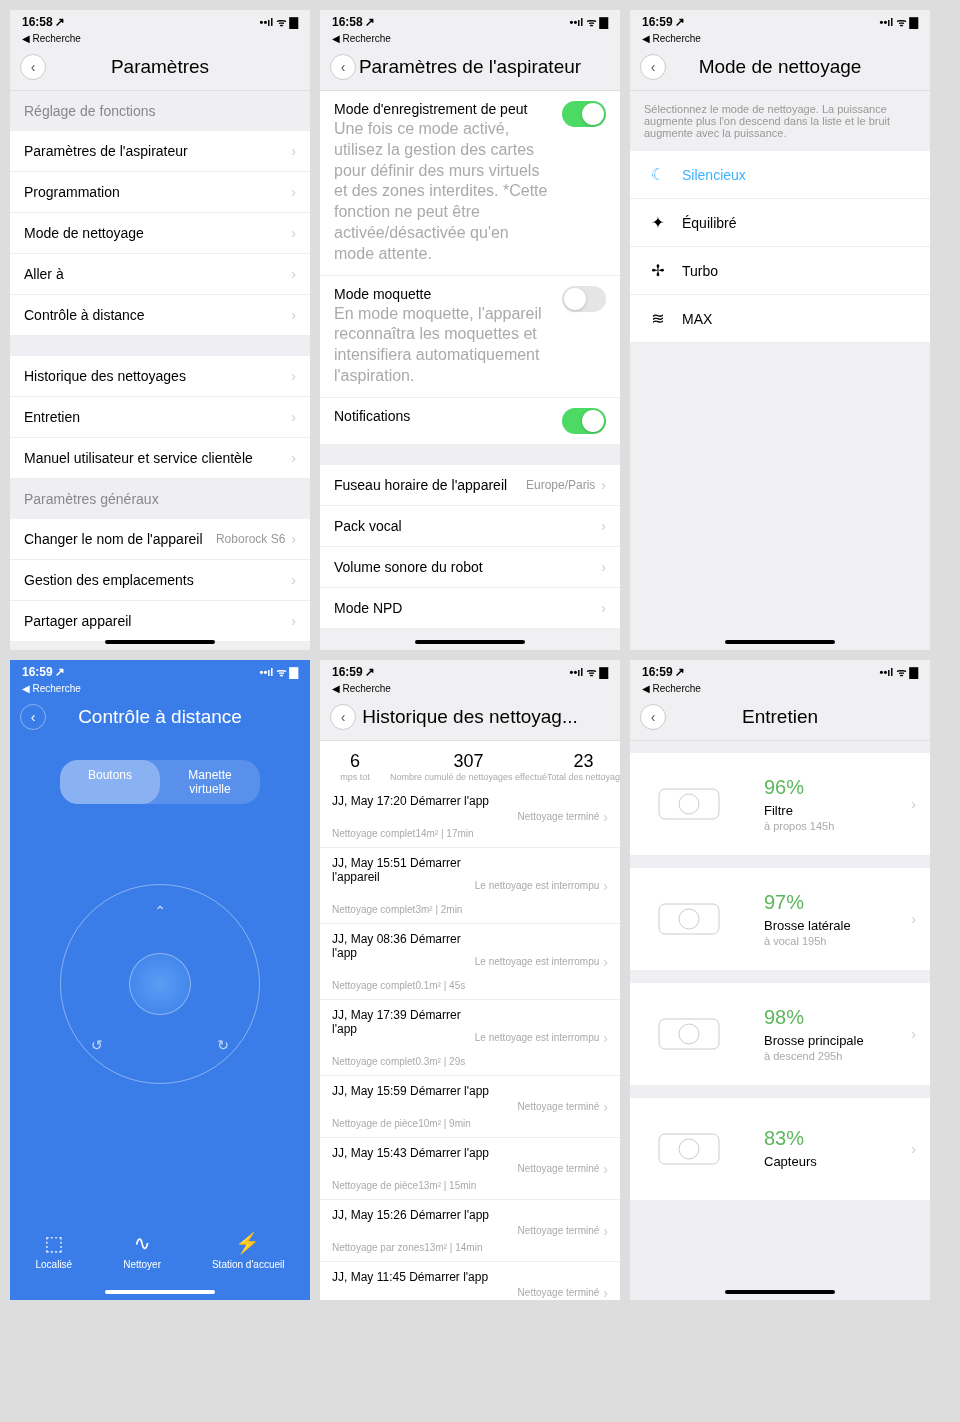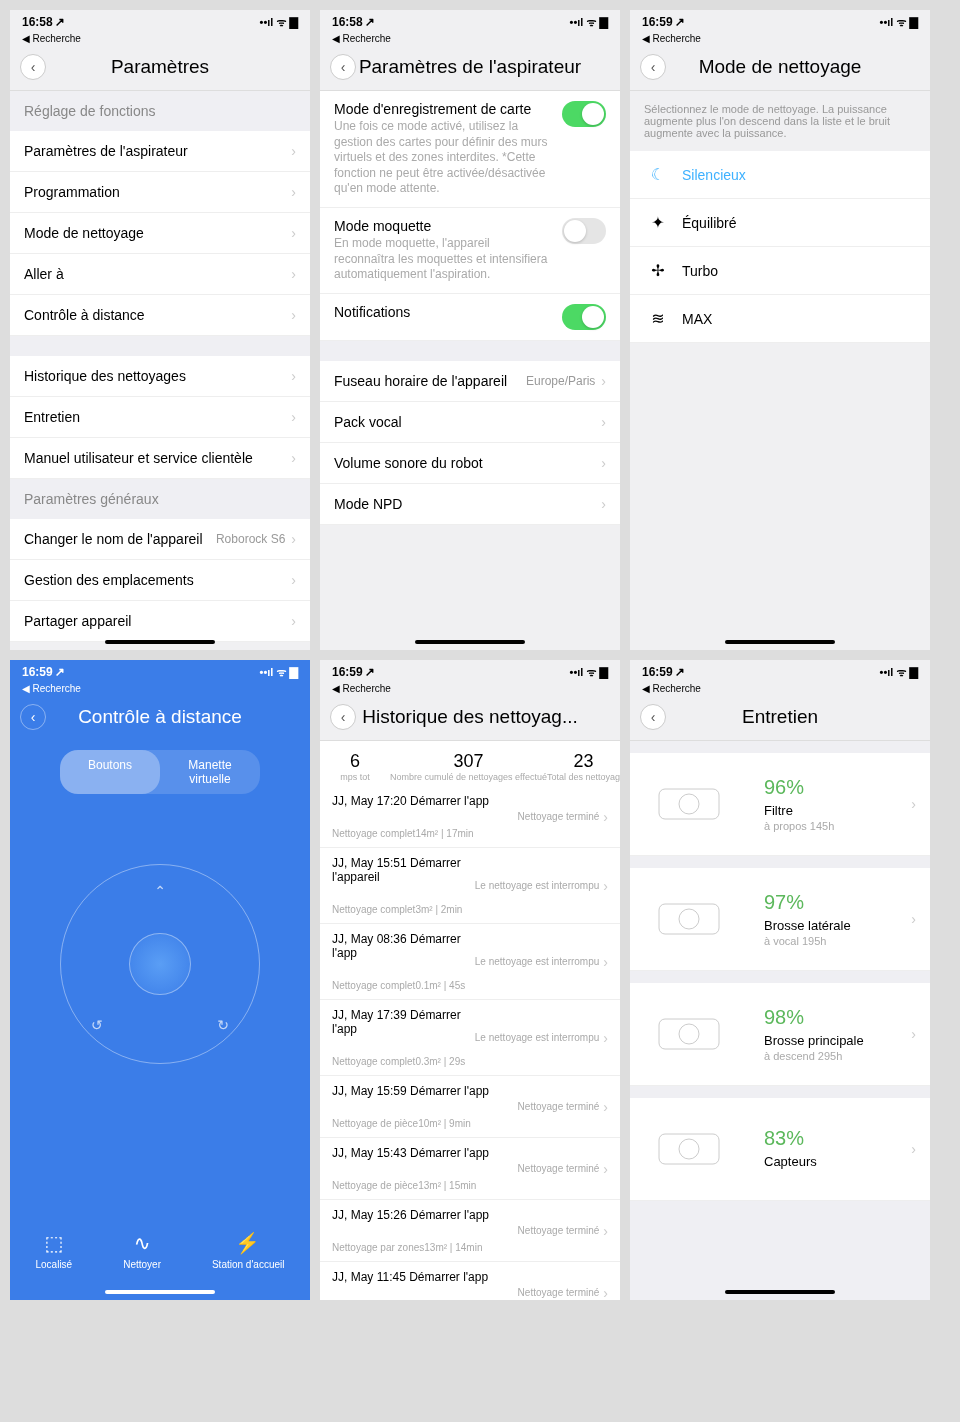--- a/index.html
+++ b/index.html
@@ -19,32 +19,32 @@
 .section-header{padding:12px 14px;font-size:14px;color:#888;background:#efeff3}
 .row{display:flex;align-items:center;padding:12px 14px;background:#fff;border-bottom:1px solid #eee;font-size:14px}
 .row .label{flex:1}
 .row .value{color:#999;font-size:12px;margin-right:6px}
 .chev{color:#ccc;font-size:14px}
 .gap{height:20px;background:#efeff3}
 .toggle-row{background:#fff;padding:10px 14px;border-bottom:1px solid #eee}
 .toggle-row .top{display:flex;align-items:flex-start}
 .toggle-row .txt{flex:1;padding-right:10px}
 .toggle-row .title{font-size:14px;margin-bottom:2px}
-.toggle-row .desc{font-size:12px;color:#aaa;line-height:1.3}
+.toggle-row .desc{font-size:16px;color:#aaa;line-height:1.3}
 .switch{width:44px;height:26px;border-radius:13px;position:relative;flex-shrink:0}
 .switch.on{background:#4cd964}
 .switch.off{background:#e5e5e5}
 .switch::after{content:'';position:absolute;width:22px;height:22px;background:#fff;border-radius:50%;top:2px;box-shadow:0 1px 3px rgba(0,0,0,0.2)}
 .switch.on::after{right:2px}
 .switch.off::after{left:2px}
 .desc-block{padding:12px 14px;font-size:11px;color:#999;background:#f0f0f2}
 .mode-row{display:flex;align-items:center;padding:14px 18px;background:#fff;border-bottom:1px solid #eee;font-size:14px;gap:14px}
 .mode-row.active{color:#3eb1ff}
 .mode-icon{width:20px;text-align:center;font-size:16px}
-.seg{display:flex;margin:10px auto;background:rgba(255,255,255,0.15);border-radius:18px;width:200px;font-size:12px}
+.seg{display:flex;margin:20px auto;background:rgba(255,255,255,0.15);border-radius:18px;width:200px;font-size:12px}
 .seg div{flex:1;text-align:center;padding:8px;border-radius:18px}
 .seg .active{background:rgba(255,255,255,0.3)}
 .remote-circle{width:200px;height:200px;border:1px solid rgba(255,255,255,0.4);border-radius:50%;margin:60px auto 0;position:relative}
 .remote-circle::before{content:'';position:absolute;width:60px;height:60px;background:radial-gradient(circle,#5a9ef5,#3b7de8);border:1px solid rgba(255,255,255,0.4);border-radius:50%;top:50%;left:50%;transform:translate(-50%,-50%)}
 .remote-circle .arrow{position:absolute;color:rgba(255,255,255,0.7);font-size:14px}
 .bottom-nav{position:absolute;bottom:30px;left:0;right:0;display:flex;justify-content:space-around;font-size:10px;text-align:center}
 .bottom-nav div{display:flex;flex-direction:column;align-items:center;gap:4px}
 .bottom-nav .ico{font-size:20px}
 .stats{display:flex;background:#fff;padding:10px 0 4px}
 .stats>div{flex:1;text-align:center}
@@ -146,21 +146,21 @@
       </div>
   <div class="recherche">◀ Recherche</div>
   <div class="header">
         <div class="back">‹</div>
         <div class="htitle">Paramètres de l'aspirateur</div>
       </div>
   <div class="content">
     <div class="toggle-row">
           <div class="top">
             <div class="txt">
-              <div class="title">Mode d'enregistrement de carte</div>
+              <div class="title">Mode d'enregistrement de peut</div>
               <div class="desc">Une fois ce mode activé, utilisez la gestion des cartes pour définir des murs virtuels et des zones interdites. *Cette fonction ne peut être activée/désactivée qu'en mode attente.</div>
             </div>
             <div class="switch on"></div>
           </div>
         </div>
     <div class="toggle-row">
           <div class="top">
             <div class="txt">
               <div class="title">Mode moquette</div>
               <div class="desc">En mode moquette, l'appareil reconnaîtra les moquettes et intensifiera automatiquement l'aspiration.</div>

